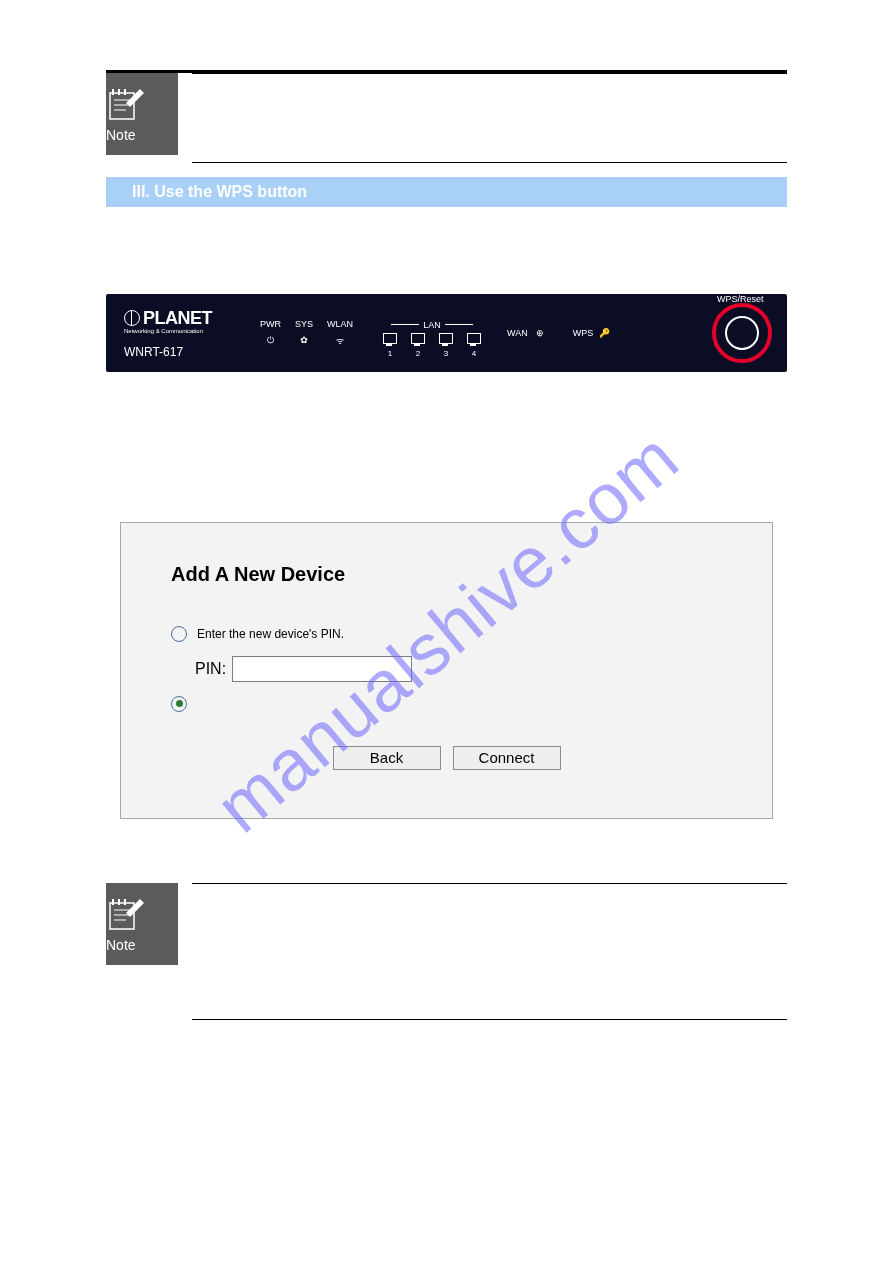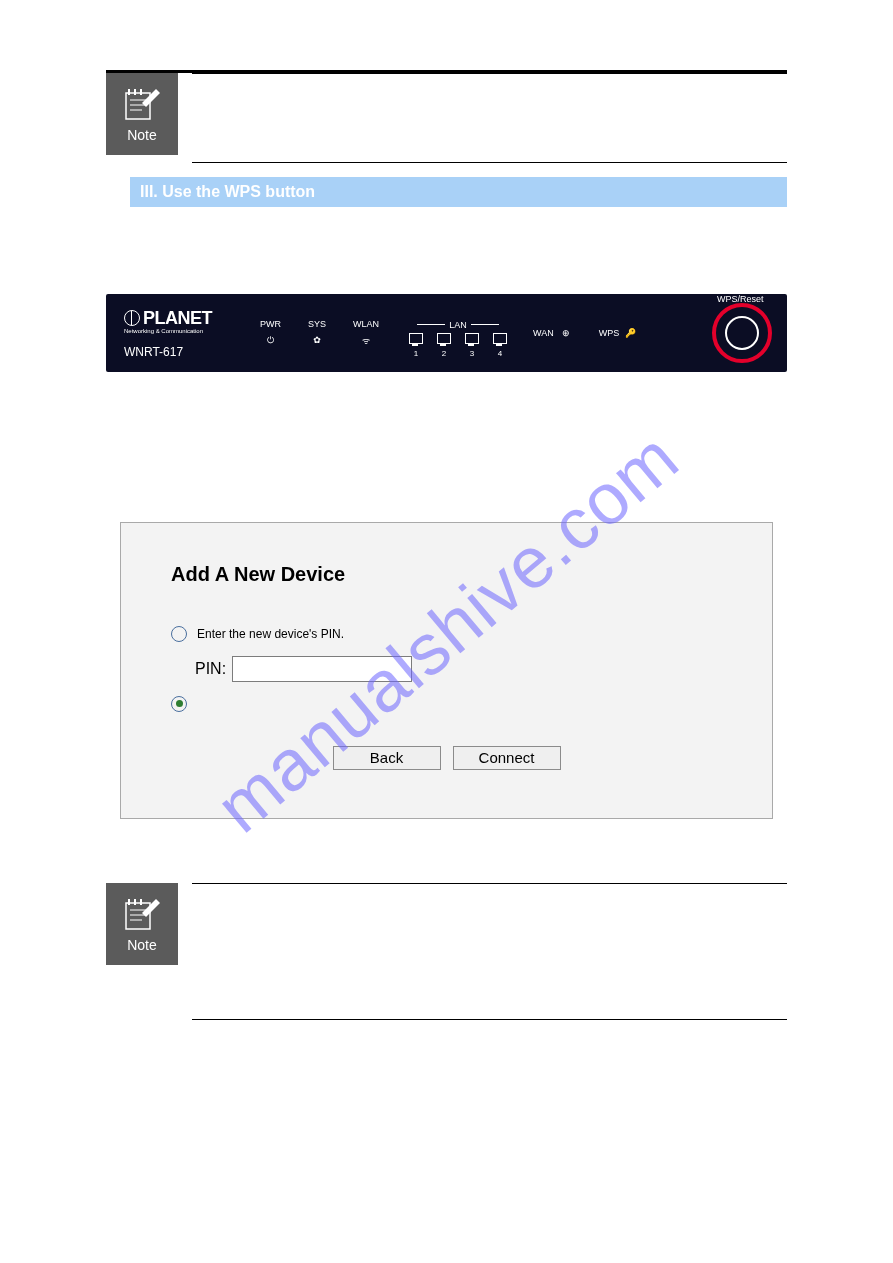--- a/index.html
+++ b/index.html
@@ -1,37 +1,37 @@
 <!DOCTYPE html>
 <html><head>
 <meta charset="utf-8">
 <style>
   html,body{margin:0;padding:0;background:#fff;font-family:Arial,Helvetica,sans-serif;color:#000;}
   .page{width:893px;height:1263px;margin:0 auto;position:relative;box-sizing:border-box;padding:40px 106px 0;}
   .hr-top{border-top:3px solid #000;margin:30px 0 0;}
   .note-row{display:flex;align-items:flex-start;margin-top:0;}
-  .note-badge{width:72px;height:82px;background:#5b5b5b;display:flex;flex-direction:column;align-items:center;justify-content:center;flex-shrink:0;}
+  .note-badge{width:72px;height:82px;background:#5b5b5b;display:flex;flex-direction:column;justify-content:center;flex-shrink:0;}
   .note-pen{width:40px;height:38px;position:relative;}
   .note-pen svg{width:100%;height:100%;}
   .note-label{color:#fff;font-size:14px;margin-top:4px;}
   .note-boxed{flex:1;margin-left:14px;}
   .note-boxed .nb-line{border-top:1.5px solid #000;}
   .note-text{font-size:14px;line-height:1.7;color:#fff;padding:18px 0 22px;}
-  .method-bar{background:#a9d1f7;font-size:16px;font-weight:bold;color:#fff;padding:6px 10px;margin-top:14px;margin-left:24px;}
+  .method-bar{background:#a9d1f7;font-size:16px;font-weight:bold;color:#fff;padding:6px 26px;margin-top:14px;}
   .step{font-size:14px;line-height:1.7;margin-top:20px;color:#fff;}
   .step .label{font-weight:bold;}
   .router{background:#0b0d24;height:78px;margin:20px 0 18px;position:relative;border-radius:2px;display:flex;align-items:center;padding:0 18px;color:#fff;}
   .router-left{display:flex;flex-direction:column;line-height:1;}
   .rbrand{display:flex;align-items:center;font-weight:bold;font-size:18px;letter-spacing:-0.5px;}
   .rbrand .globe{width:14px;height:14px;border:1.5px solid #fff;border-radius:50%;margin-right:3px;position:relative;}
   .rbrand .globe:after{content:"";position:absolute;width:1px;height:14px;background:#fff;left:6px;top:0;}
   .rtag{font-size:6px;letter-spacing:0;margin-top:1px;}
   .rmodel{font-size:12px;font-weight:normal;margin-top:12px;}
   .led-group{display:flex;flex-direction:column;align-items:center;font-size:10px;margin-left:48px;}
-  .led-top{display:flex;gap:27px;}
+  .led-top{display:flex;gap:14px;}
   .led-col{display:flex;flex-direction:column;align-items:center;gap:4px;font-size:9px;}
   .led-col .lbl{white-space:nowrap;}
   .ico{width:14px;height:14px;display:flex;align-items:center;justify-content:center;}
   .lan-group{margin-left:30px;display:flex;flex-direction:column;align-items:center;font-size:9px;}
   .lan-top{display:flex;align-items:center;gap:4px;margin-top:11px;}
   .lan-line{height:1px;background:#fff;width:28px;}
   .lan-items{display:flex;gap:14px;margin-top:3px;}
   .monitor{width:12px;height:9px;border:1px solid #fff;position:relative;}
   .monitor:after{content:"";position:absolute;width:6px;height:1.5px;background:#fff;bottom:-3px;left:2px;}
   .lan-num{font-size:8px;margin-top:5px;text-align:center;}

